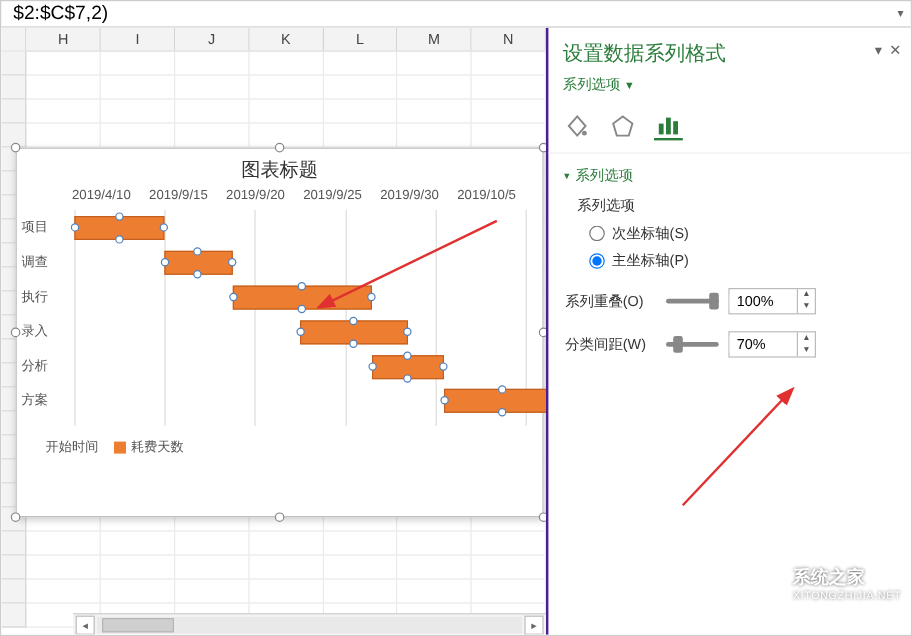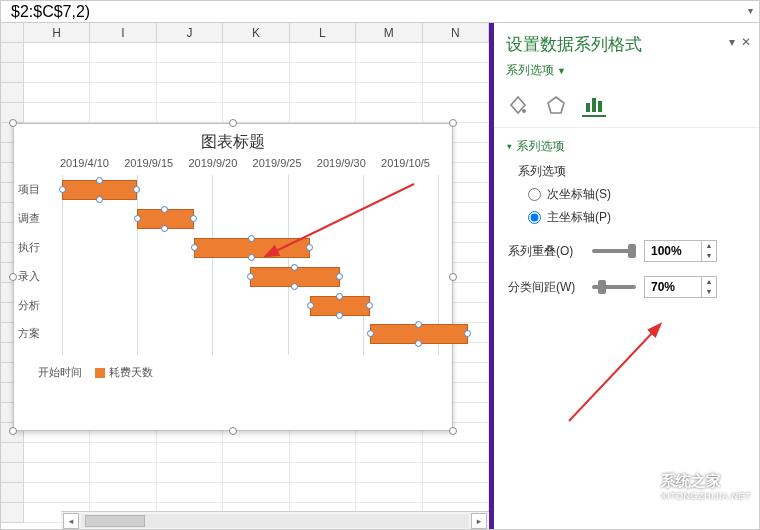--- a/index.html
+++ b/index.html
@@ -29,41 +29,41 @@
   .cat-label { position: absolute; left: -44px; font-size: 11px; color: #555; transform: translateY(-50%); }
   .bar { position: absolute; height: 20px; background: #ed7d31; border: 1px solid #c15f1f; }
   .bar .bh { position: absolute; width: 7px; height: 7px; background: #fff; border: 1px solid #4f81bd; border-radius: 50%; }
   .bh-l { left: -4px; top: 50%; margin-top: -4px; } .bh-r { right: -4px; top: 50%; margin-top: -4px; }
   .bh-t { top: -4px; left: 50%; margin-left: -4px; } .bh-b { bottom: -4px; left: 50%; margin-left: -4px; }
   .legend { text-align: left; padding: 6px 0 8px; font-size: 11px; color: #555; }
   .legend .sw { display: inline-block; width: 10px; height: 10px; margin: 0 4px 0 10px; vertical-align: middle; }
   .legend .sw1 { background: transparent; }
   .legend .sw2 { background: #ed7d31; }
   .arrow1 { position: absolute; pointer-events: none; }
-  .pane { width: 270px; border-left: 5px solid #4c1d95; background: #fff; display: flex; flex-direction: column; }
+  .pane { width: 304px; border-left: 2px solid #4c1d95; background: #fff; display: flex; flex-direction: column; }
   .pane-head { padding: 10px 12px 4px; position: relative; }
   .pane-title { color: #2a7d3b; font-size: 17px; }
   .pane-close { position: absolute; right: 8px; top: 12px; color: #666; font-size: 12px; cursor: pointer; }
   .pane-pin { position: absolute; right: 24px; top: 12px; color: #666; font-size: 12px; }
   .pane-sub { color: #2a7d3b; font-size: 12px; padding: 2px 12px 8px; }
   .pane-sub .dd { font-size: 9px; margin-left: 3px; }
   .pane-icons { display: flex; gap: 14px; padding: 6px 12px 10px; border-bottom: 1px solid #eee; }
   .picon { width: 24px; height: 24px; display: flex; align-items: center; justify-content: center; cursor: pointer; }
   .pane-body { padding: 10px 14px; font-size: 12px; color: #333; }
   .section-h { color: #2a7d3b; font-size: 12px; margin-bottom: 8px; }
   .section-h .tri { display: inline-block; transform: rotate(90deg); font-size: 9px; margin-right: 4px; color: #2a7d3b; }
   .field { margin: 6px 0 6px 10px; }
   .radio-row { margin: 6px 0 6px 20px; display: flex; align-items: center; gap: 6px; }
   .radio-row input { margin: 0; }
   .ctrl-row { display: flex; align-items: center; gap: 8px; margin: 14px 0 0 0; }
   .ctrl-row .lbl { width: 76px; }
   .slider { flex: 0 0 44px; height: 4px; background: #888; position: relative; border-radius: 2px; }
   .slider .thumb { position: absolute; width: 8px; height: 14px; background: #888; top: -5px; border-radius: 2px; }
   .spin { display: flex; align-items: center; border: 1px solid #bbb; height: 22px; }
-  .spin input { border: none; outline: none; width: 56px; padding: 0 6px; font-size: 12px; font-weight: bold; }
+  .spin input { border: none; outline: none; width: 56px; padding: 0 6px; font-size: 12px; }
   .spin .btns { display: flex; flex-direction: column; border-left: 1px solid #bbb; }
   .spin .btns span { font-size: 7px; line-height: 10px; width: 14px; text-align: center; color: #555; cursor: pointer; }
   .watermark { position: absolute; right: 8px; bottom: 28px; color: #fff; font-size: 13px; display: flex; align-items: center; gap: 6px; text-shadow: 0 0 3px rgba(0,0,0,0.7); opacity: 0.95; }
   .wm-logo { width: 34px; height: 28px; }
   .hscroll { position: absolute; left: 60px; right: 0; bottom: 0; height: 18px; border-top: 1px solid #ccc; background: #f3f3f3; display: flex; align-items: center; }
   .hscroll .arrow { width: 16px; height: 16px; border: 1px solid #bbb; background: #fff; font-size: 9px; text-align: center; line-height: 14px; color: #666; margin: 0 2px;}
   .hscroll .track { flex: 1; height: 14px; background: #e9e9e9; position: relative; }
   .hscroll .thumb { position: absolute; left: 4px; width: 60px; top: 1px; bottom: 1px; background: #cfcfcf; border: 1px solid #b5b5b5; }
 </style>
 </head>

